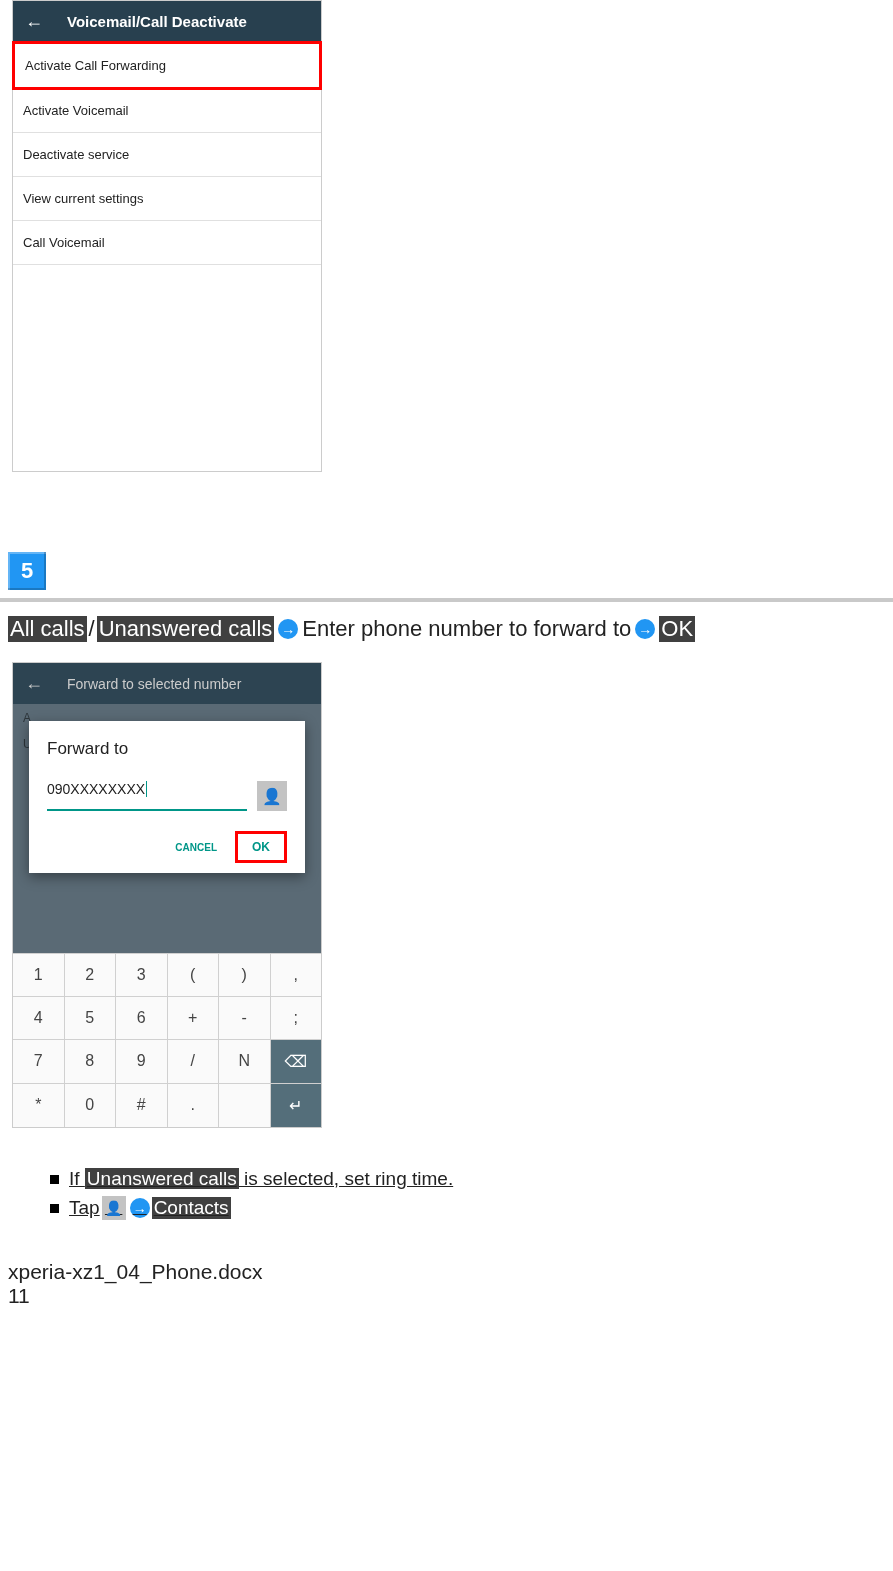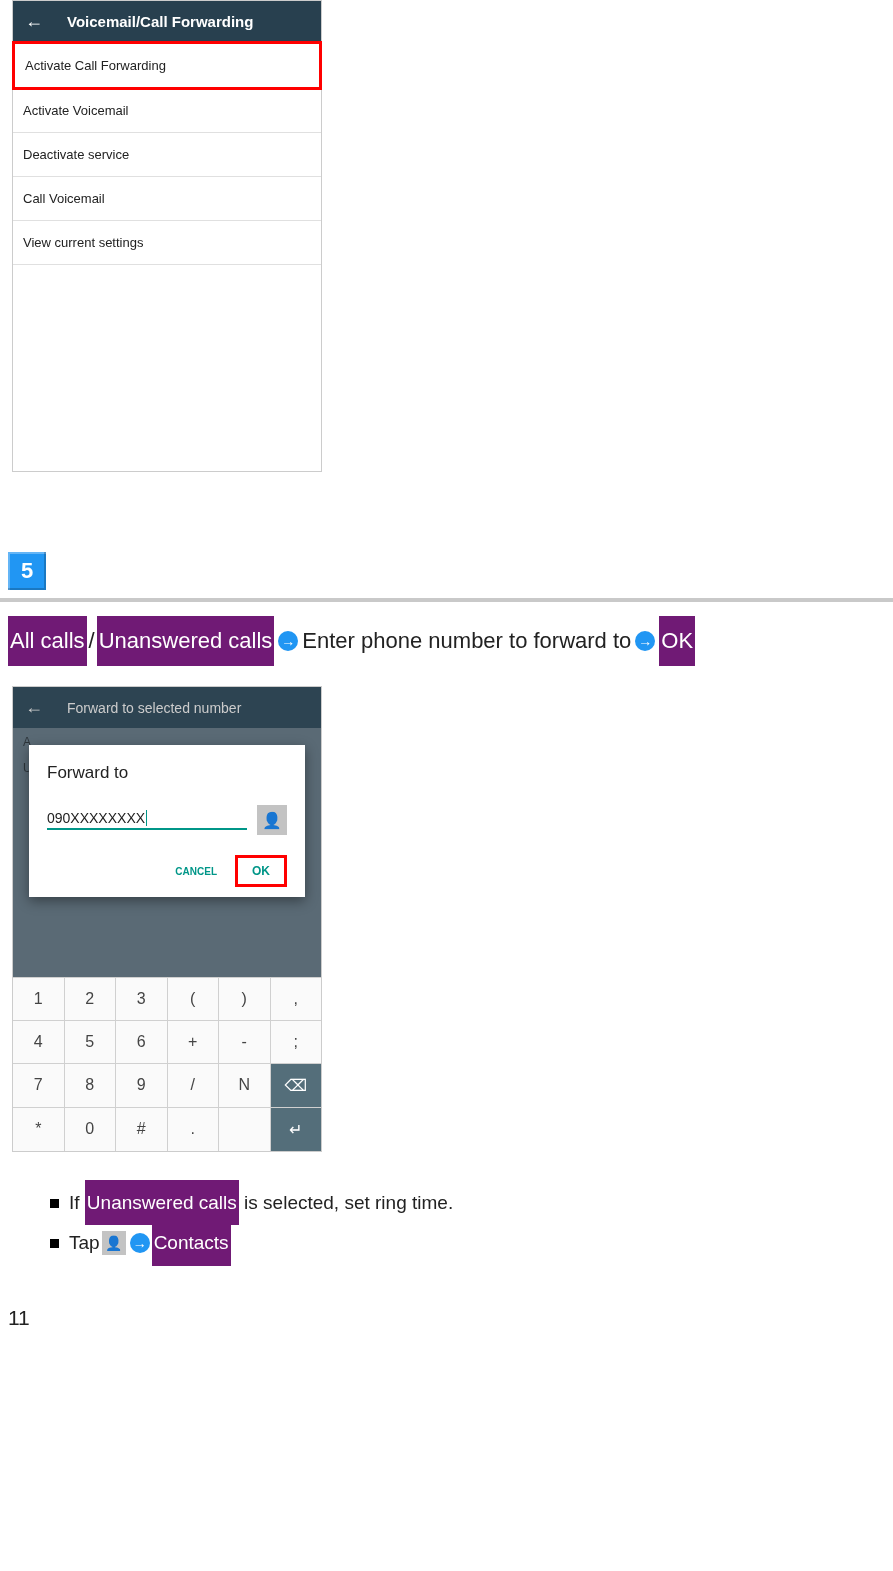--- a/index.html
+++ b/index.html
@@ -69,23 +69,23 @@
     .instruction-line {
       font-size: 22px;
       color: #222;
       padding: 0 8px 20px 8px;
       display: flex;
       align-items: center;
       flex-wrap: wrap;
       gap: 2px;
     }
     .hl-text {
-      background: #701a75;
-      color: #fff;
-      padding: 12px 2px;
+      background: #404040;
+      color: #fff;
+      padding: 0 2px;
     }
     .arrow-circle {
       display: inline-flex;
       width: 20px;
       height: 20px;
       border-radius: 50%;
       background: #2196f3;
       color: #fff;
       align-items: center;
       justify-content: center;
@@ -140,21 +140,21 @@
     }
     .input-row {
       display: flex;
       align-items: center;
       margin-bottom: 20px;
       gap: 10px;
     }
     .phone-input-wrap {
       flex: 1;
       border-bottom: 2px solid #009688;
-      padding-bottom: 2px;
+      padding-bottom: 12px;
       position: relative;
     }
     .phone-input {
       font-size: 14px;
       color: #222;
       display: flex;
       align-items: center;
     }
     .cursor {
       display: inline-block;
@@ -217,20 +217,21 @@
       display: flex;
       align-items: center;
       justify-content: center;
     }
     
     
     .notes {
       margin: 30px 0 40px 50px;
       font-size: 19px;
       color: #222;
+      text-decoration: underline;
     }
     .note-row {
       display: flex;
       align-items: center;
       margin-bottom: 6px;
     }
     .bullet {
       width: 9px;
       height: 9px;
       background: #000;
@@ -257,28 +258,28 @@
       font-size: 21px;
       color: #222;
     }
   </style>
 </head>
 <body>
 
 <div class="phone-screen-1">
   <div class="app-header">
     <span class="back-icon">←</span>
-    <span>Voicemail/Call Forwarding</span>
+    <span>Voicemail/Call Deactivate</span>
   </div>
   <div class="menu-list">
     <div class="menu-item highlighted">Activate Call Forwarding</div>
     <div class="menu-item">Activate Voicemail</div>
     <div class="menu-item">Deactivate service</div>
+    <div class="menu-item">View current settings</div>
     <div class="menu-item">Call Voicemail</div>
-    <div class="menu-item">View current settings</div>
   </div>
 </div>
 
 <div class="step-section">
   <div class="step-badge">5</div>
   <hr class="gray-hr">
 </div>
 
 <div class="instruction-line">
   <span class="hl-text">All calls</span>
@@ -367,14 +368,15 @@
     <span style="display:flex;align-items:center;flex-wrap:wrap;gap:0">
       <span>Tap  </span>
       <span class="inline-contact-icon">👤</span>
       <span class="arrow-circle">→</span>
       <span class="hl-text">Contacts</span>
     </span>
   </div>
 </div>
 
 <div class="footer">
+  <div>xperia-xz1_04_Phone.docx</div>
   <div>11</div>
 </div>
 
 </body></html>

